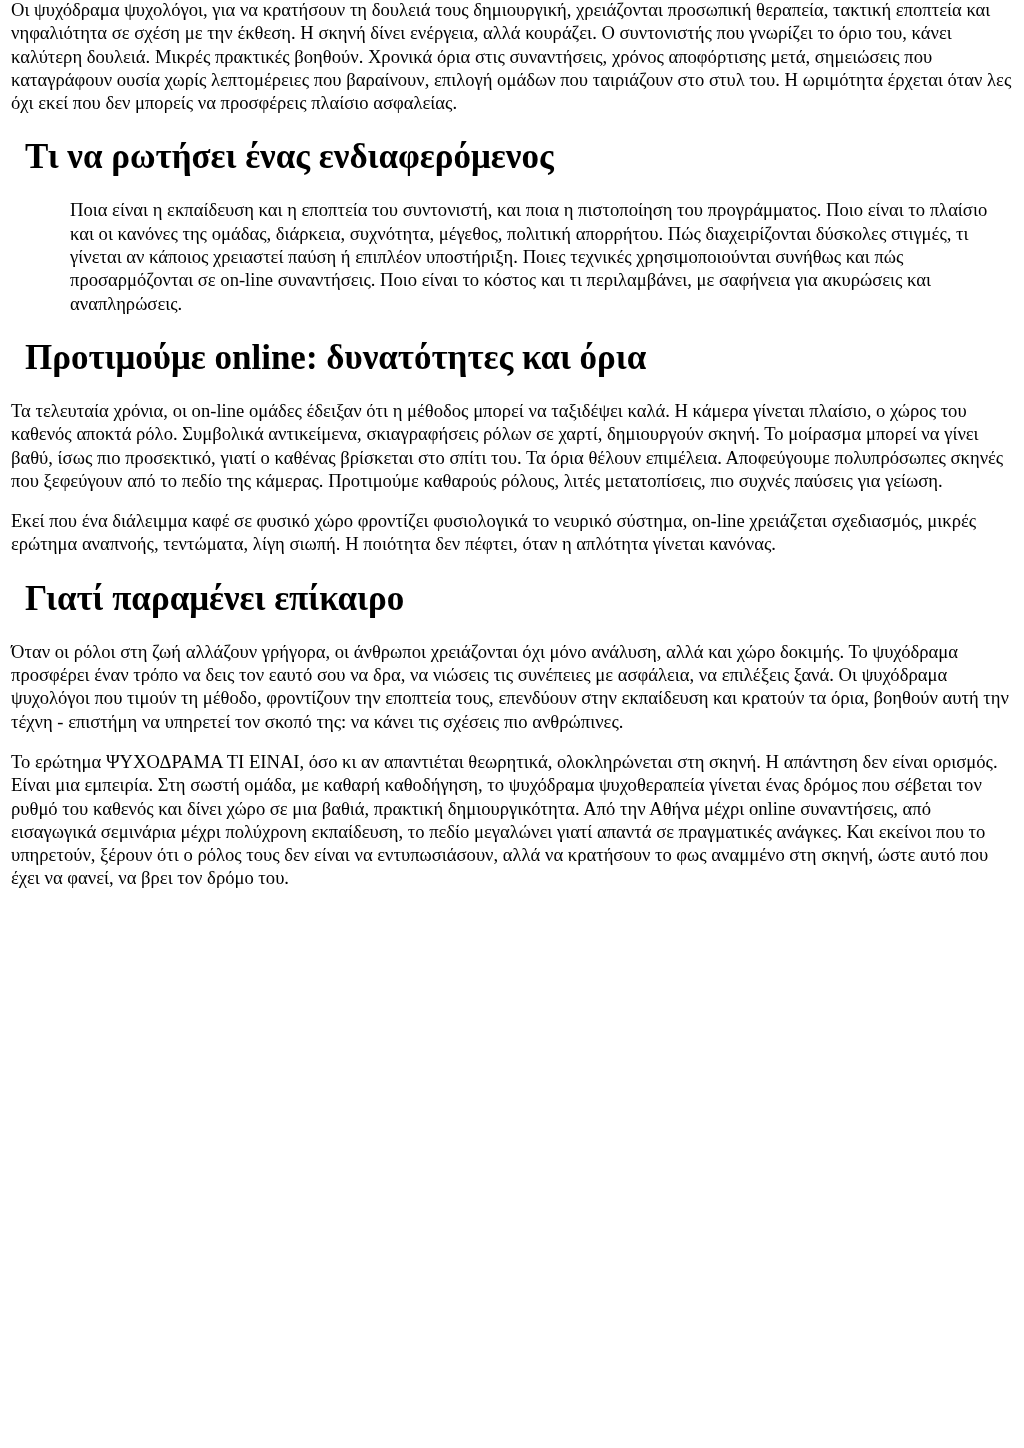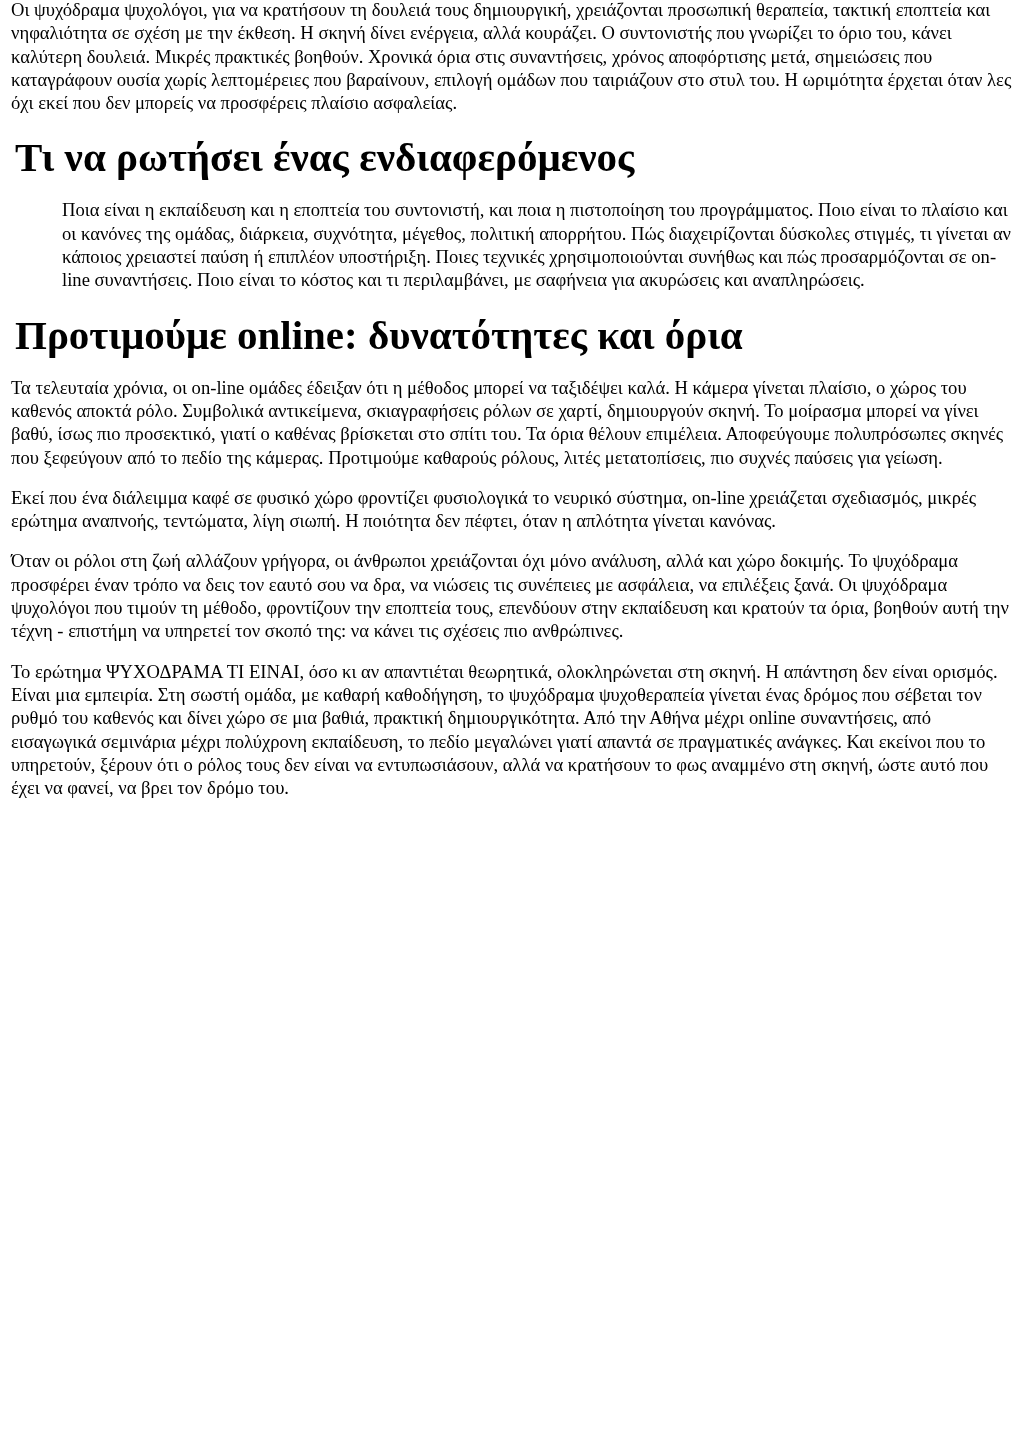--- a/index.html
+++ b/index.html
@@ -19,42 +19,43 @@
     .page {
       padding: 0 11px 0 11px;
       margin-top: -2px;
     }
     p {
       margin: 0 0 17px 0;
     }
     h2 {
       font-family: "Liberation Serif", "DejaVu Serif", serif;
       font-weight: bold;
-      font-size: 41px;
+      font-size: 35px;
       line-height: 36px;
-      margin: 25px 0 23px 4px;
+      margin: 25px 0 23px 14px;
     }
     blockquote {
       margin: 0 0 17px 51px;
       padding: 0;
     }
     blockquote p {
-      margin: 0;
+      margin: 8px;
     }
   </style>
 </head>
 <body>
 
 <div class="page">
   <p>Οι ψυχόδραμα ψυχολόγοι, για να κρατήσουν τη δουλειά τους δημιουργική, χρειάζονται προσωπική θεραπεία, τακτική εποπτεία και νηφαλιότητα σε σχέση με την έκθεση. Η σκηνή δίνει ενέργεια, αλλά κουράζει. Ο συντονιστής που γνωρίζει το όριο του, κάνει καλύτερη δουλειά. Μικρές πρακτικές βοηθούν. Χρονικά όρια στις συναντήσεις, χρόνος αποφόρτισης μετά, σημειώσεις που καταγράφουν ουσία χωρίς λεπτομέρειες που βαραίνουν, επιλογή ομάδων που ταιριάζουν στο στυλ του. Η ωριμότητα έρχεται όταν λες όχι εκεί που δεν μπορείς να προσφέρεις πλαίσιο ασφαλείας.</p>
 
   <h2>Τι να ρωτήσει ένας ενδιαφερόμενος</h2>
   <blockquote>
     <p>Ποια είναι η εκπαίδευση και η εποπτεία του συντονιστή, και ποια η πιστοποίηση του προγράμματος. Ποιο είναι το πλαίσιο και οι κανόνες της ομάδας, διάρκεια, συχνότητα, μέγεθος, πολιτική απορρήτου. Πώς διαχειρίζονται δύσκολες στιγμές, τι γίνεται αν κάποιος χρειαστεί παύση ή επιπλέον υποστήριξη. Ποιες τεχνικές χρησιμοποιούνται συνήθως και πώς προσαρμόζονται σε on-line συναντήσεις. Ποιο είναι το κόστος και τι περιλαμβάνει, με σαφήνεια για ακυρώσεις και αναπληρώσεις.</p>
   </blockquote>
 
   <h2>Προτιμούμε online: δυνατότητες και όρια</h2>
   <p>Τα τελευταία χρόνια, οι on-line ομάδες έδειξαν ότι η μέθοδος μπορεί να ταξιδέψει καλά. Η κάμερα γίνεται πλαίσιο, ο χώρος του καθενός αποκτά ρόλο. Συμβολικά αντικείμενα, σκιαγραφήσεις ρόλων σε χαρτί, δημιουργούν σκηνή. Το μοίρασμα μπορεί να γίνει βαθύ, ίσως πιο προσεκτικό, γιατί ο καθένας βρίσκεται στο σπίτι του. Τα όρια θέλουν επιμέλεια. Αποφεύγουμε πολυπρόσωπες σκηνές που ξεφεύγουν από το πεδίο της κάμερας. Προτιμούμε καθαρούς ρόλους, λιτές μετατοπίσεις, πιο συχνές παύσεις για γείωση.</p>
   <p>Εκεί που ένα διάλειμμα καφέ σε φυσικό χώρο φροντίζει φυσιολογικά το νευρικό σύστημα, on-line χρειάζεται σχεδιασμός, μικρές ερώτημα αναπνοής, τεντώματα, λίγη σιωπή. Η ποιότητα δεν πέφτει, όταν η απλότητα γίνεται κανόνας.</p>
 
+  <h2>Γιατί παραμένει επίκαιρο</h2>
   <p>Όταν οι ρόλοι στη ζωή αλλάζουν γρήγορα, οι άνθρωποι χρειάζονται όχι μόνο ανάλυση, αλλά και χώρο δοκιμής. Το ψυχόδραμα προσφέρει έναν τρόπο να δεις τον εαυτό σου να δρα, να νιώσεις τις συνέπειες με ασφάλεια, να επιλέξεις ξανά. Οι ψυχόδραμα ψυχολόγοι που τιμούν τη μέθοδο, φροντίζουν την εποπτεία τους, επενδύουν στην εκπαίδευση και κρατούν τα όρια, βοηθούν αυτή την τέχνη - επιστήμη να υπηρετεί τον σκοπό της: να κάνει τις σχέσεις πιο ανθρώπινες.</p>
   <p>Το ερώτημα ΨΥΧΟΔΡΑΜΑ ΤΙ ΕΙΝΑΙ, όσο κι αν απαντιέται θεωρητικά, ολοκληρώνεται στη σκηνή. Η απάντηση δεν είναι ορισμός. Είναι μια εμπειρία. Στη σωστή ομάδα, με καθαρή καθοδήγηση, το ψυχόδραμα ψυχοθεραπεία γίνεται ένας δρόμος που σέβεται τον ρυθμό του καθενός και δίνει χώρο σε μια βαθιά, πρακτική δημιουργικότητα. Από την Αθήνα μέχρι online συναντήσεις, από εισαγωγικά σεμινάρια μέχρι πολύχρονη εκπαίδευση, το πεδίο μεγαλώνει γιατί απαντά σε πραγματικές ανάγκες. Και εκείνοι που το υπηρετούν, ξέρουν ότι ο ρόλος τους δεν είναι να εντυπωσιάσουν, αλλά να κρατήσουν το φως αναμμένο στη σκηνή, ώστε αυτό που έχει να φανεί, να βρει τον δρόμο του.</p>
 </div>
 
 </body></html>

